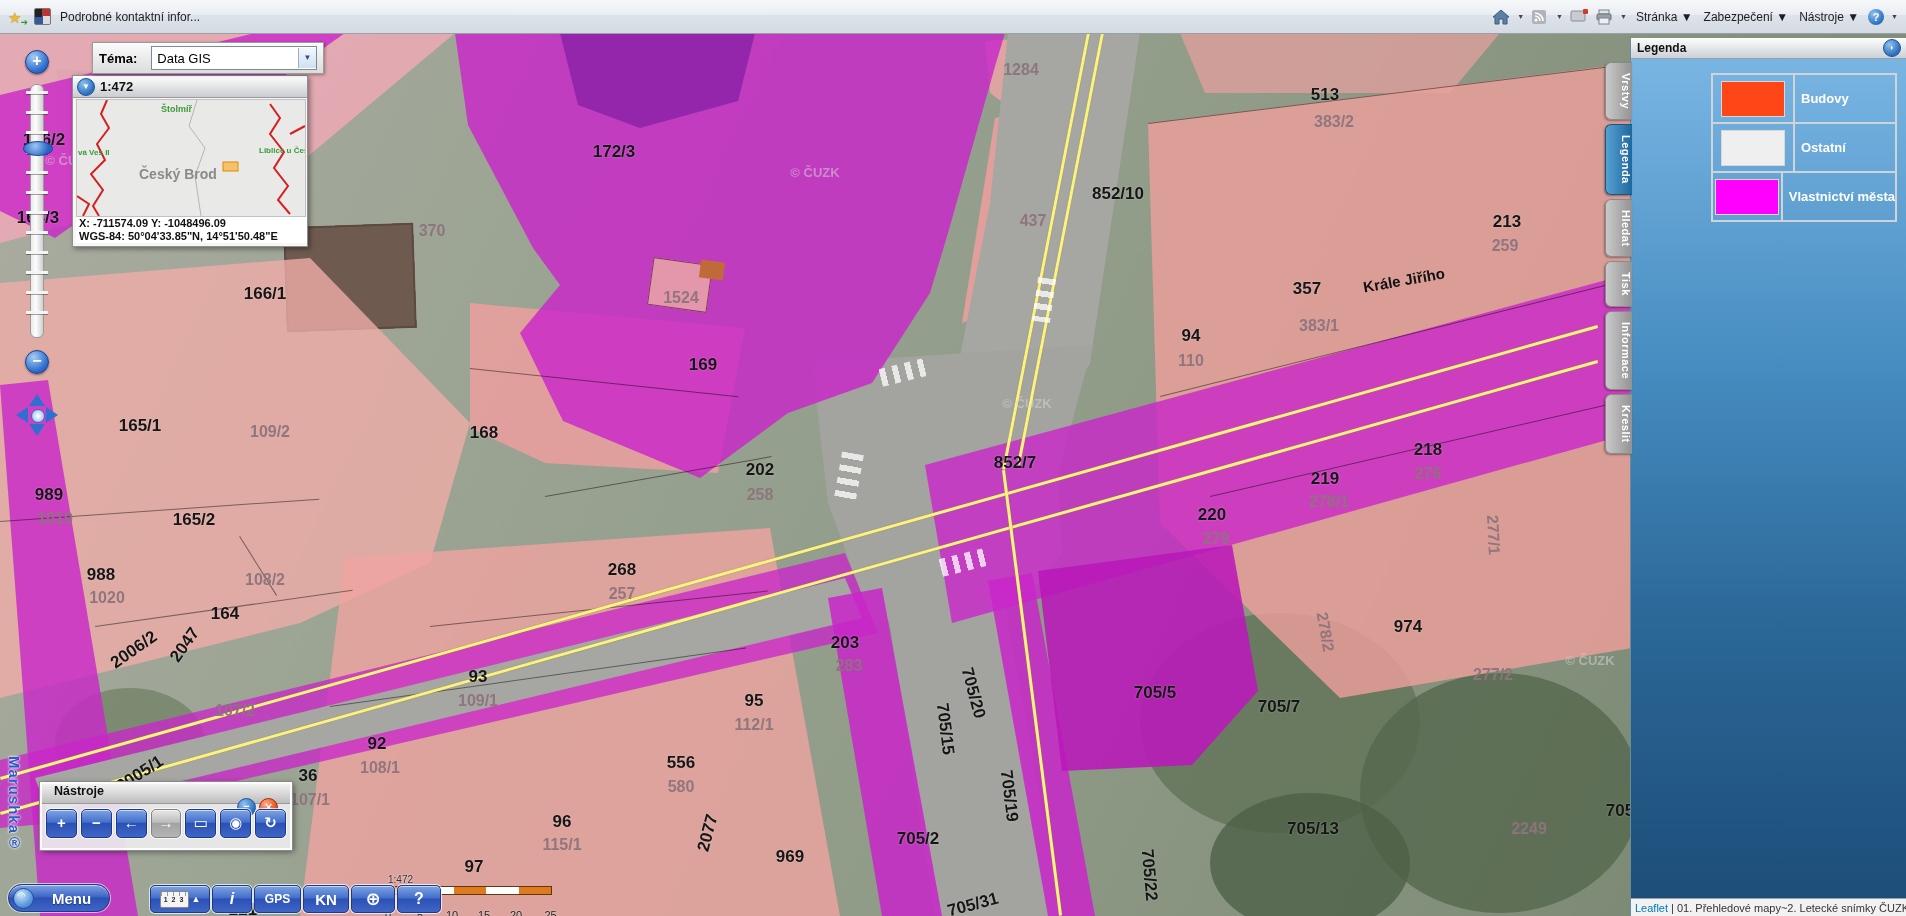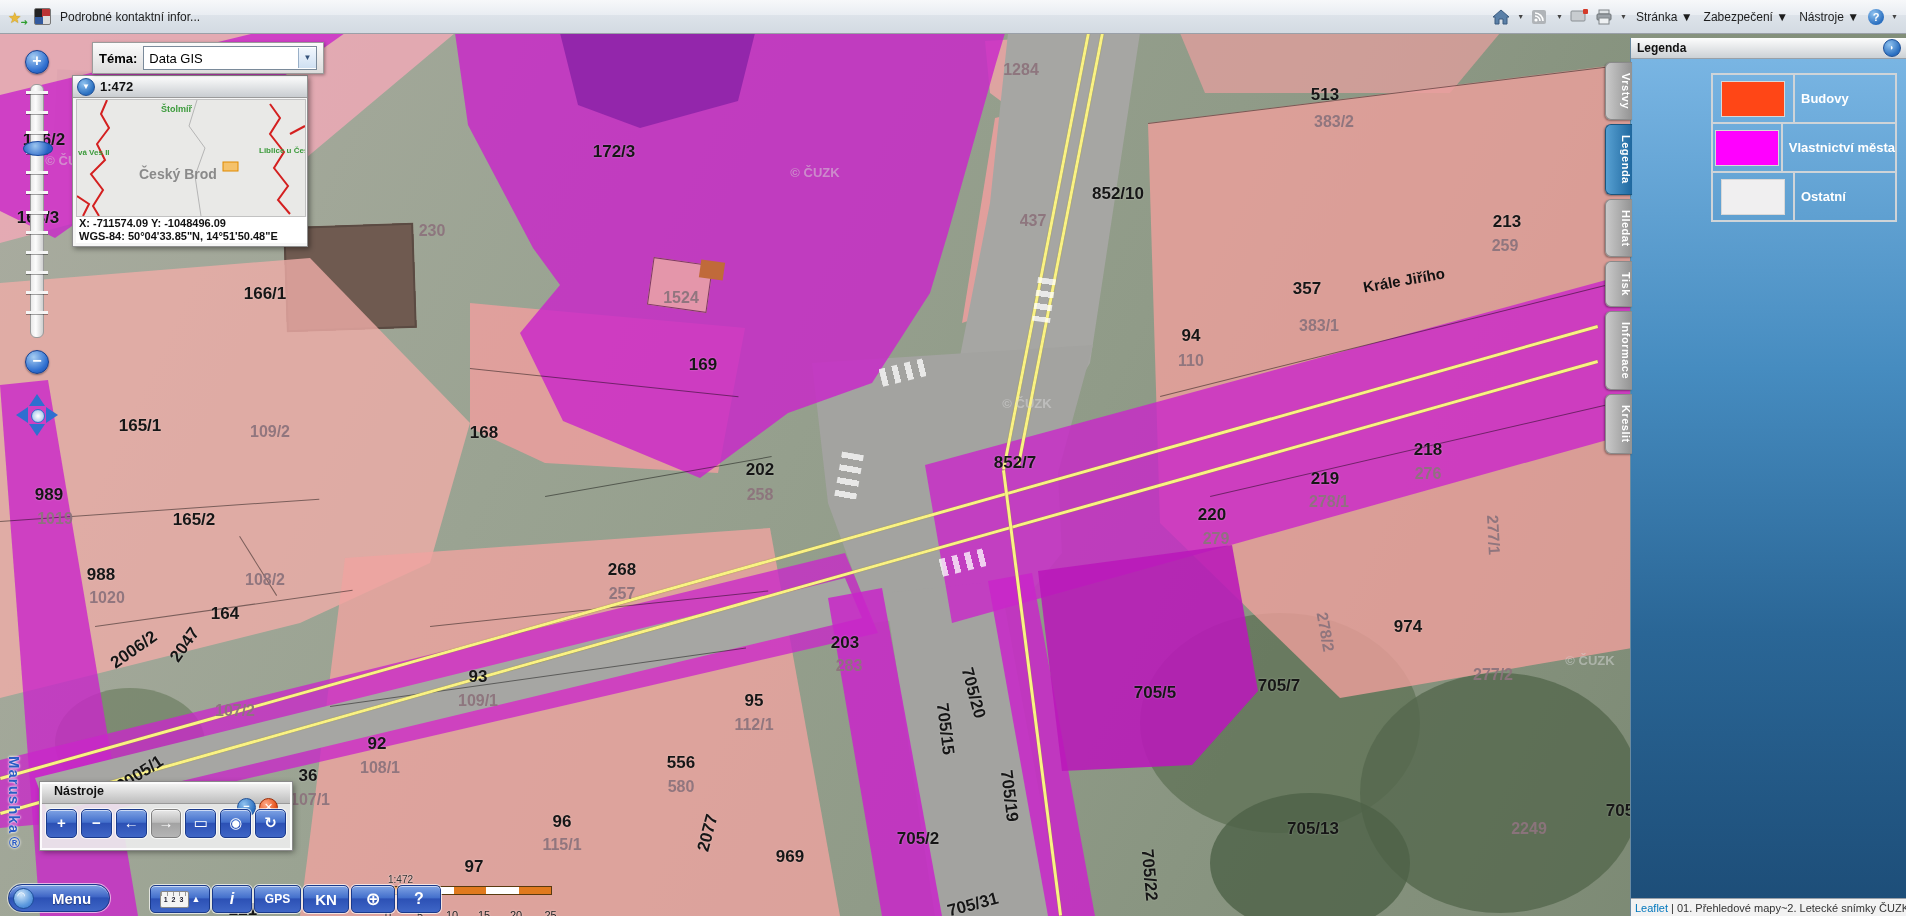--- a/index.html
+++ b/index.html
@@ -56,21 +56,21 @@
   #pan-compass .n{left:13px;top:0;border-left:8px solid transparent;border-right:8px solid transparent;border-bottom:12px solid #2f6fd0;}
   #pan-compass .s{left:13px;bottom:0;border-left:8px solid transparent;border-right:8px solid transparent;border-top:12px solid #2f6fd0;}
   #pan-compass .w{left:0;top:13px;border-top:8px solid transparent;border-bottom:8px solid transparent;border-right:12px solid #2f6fd0;}
   #pan-compass .e{right:0;top:13px;border-top:8px solid transparent;border-bottom:8px solid transparent;border-left:12px solid #2f6fd0;}
   #pan-compass .c{position:absolute;left:15px;top:15px;width:12px;height:12px;border-radius:50%;
     background:radial-gradient(#fff,#bcd3ef 60%,#5d8fd0);border:1px solid #2f6fd0;}
 
   
   #theme-box{position:absolute;left:92px;top:42px;width:218px;height:30px;z-index:30;
     background:linear-gradient(180deg,#fbfbfb,#dcdcdc);border:1px solid #9b9b9b;display:flex;align-items:center;padding:0 6px;box-shadow:1px 1px 3px rgba(0,0,0,.35);}
-  #theme-box .lab{font-weight:bold;font-size:13px;margin-right:6px;}
+  #theme-box .lab{font-weight:bold;font-size:13px;margin-right:14px;}
   #theme-select{flex:1;height:22px;background:#fff;border:1px solid #7a8a9a;display:flex;align-items:center;
     font-size:13px;padding-left:5px;cursor:pointer;}
   #theme-select .sel-car{margin-left:auto;width:17px;height:20px;background:linear-gradient(180deg,#f2f7fd,#cfe0f2);
     border-left:1px solid #9ab0c8;text-align:center;font-size:8px;line-height:20px;color:#35527a;}
 
   
   #overview{position:absolute;left:72px;top:75px;width:234px;height:170px;z-index:29;
     background:#f6f6f6;border:1px solid #8f8f8f;box-shadow:2px 2px 5px rgba(0,0,0,.4);}
   #overview .tbar{height:21px;background:linear-gradient(180deg,#fdfdfd,#c9cdd1);border-bottom:1px solid #9a9a9a;
     display:flex;align-items:center;gap:5px;padding:0 4px;}
@@ -237,21 +237,21 @@
     <span class="mlabel p" style="left: 49px; top: 495px; transform: translate(-50%, -50%);">989</span>
     <span class="mlabel p" style="left: 194px; top: 520px; transform: translate(-50%, -50%);">165/2</span>
     <span class="mlabel p" style="left: 101px; top: 575px; transform: translate(-50%, -50%);">988</span>
     <span class="mlabel p" style="left: 622px; top: 570px; transform: translate(-50%, -50%);">268</span>
     <span class="mlabel p" style="left: 225px; top: 614px; transform: translate(-50%, -50%);">164</span>
     <span class="mlabel p" style="left: 845px; top: 643px; transform: translate(-50%, -50%);">203</span>
     <span class="mlabel p" style="left: 1408px; top: 627px; transform: translate(-50%, -50%);">974</span>
     <span class="mlabel p" style="left: 478px; top: 677px; transform: translate(-50%, -50%);">93</span>
     <span class="mlabel p" style="left: 754px; top: 701px; transform: translate(-50%, -50%);">95</span>
     <span class="mlabel p" style="left: 1155px; top: 693px; transform: translate(-50%, -50%);">705/5</span>
-    <span class="mlabel p" style="left: 1279px; top: 686px; transform: translate(-50%, -50%); text-align: right;">705/7</span>
+    <span class="mlabel p" style="left: 1279px; top: 707px; transform: translate(-50%, -50%); text-align: right;">705/7</span>
     <span class="mlabel p" style="left: 377px; top: 744px; transform: translate(-50%, -50%);">92</span>
     <span class="mlabel p" style="left: 308px; top: 776px; transform: translate(-50%, -50%);">36</span>
     <span class="mlabel p" style="left: 681px; top: 763px; transform: translate(-50%, -50%);">556</span>
     <span class="mlabel p" style="left: 562px; top: 822px; transform: translate(-50%, -50%);">96</span>
     <span class="mlabel p" style="left: 1313px; top: 829px; transform: translate(-50%, -50%);">705/13</span>
     <span class="mlabel p" style="left: 1620px; top: 811px; transform: translate(-50%, -50%);">705</span>
     <span class="mlabel p" style="left: 790px; top: 857px; transform: translate(-50%, -50%);">969</span>
     <span class="mlabel p" style="left: 918px; top: 839px; transform: translate(-50%, -50%);">705/2</span>
     <span class="mlabel p" style="left: 474px; top: 867px; transform: translate(-50%, -50%);">97</span>
     <span class="mlabel p" style="left: 243px; top: 910px; transform: translate(-50%, -50%);">221</span>
@@ -261,21 +261,21 @@
     <span class="mlabel p" style="left: 973px; top: 693px; transform: translate(-50%, -50%) rotate(75deg);">705/20</span>
     <span class="mlabel p" style="left: 945px; top: 729px; transform: translate(-50%, -50%) rotate(83deg);">705/15</span>
     <span class="mlabel p" style="left: 1009px; top: 796px; transform: translate(-50%, -50%) rotate(83deg);">705/19</span>
     <span class="mlabel p" style="left: 1149px; top: 875px; transform: translate(-50%, -50%) rotate(85deg);">705/22</span>
     <span class="mlabel p" style="left: 973px; top: 905px; transform: translate(-50%, -50%) rotate(-15deg);">705/31</span>
     <span class="mlabel p" style="left: 708px; top: 833px; transform: translate(-50%, -50%) rotate(-75deg);">2077</span>
     <span class="mlabel st" style="left: 1404px; top: 280px; transform: translate(-50%, -50%) rotate(-10deg);">Krále Jiřího</span>
     <span class="mlabel s" style="left: 1021px; top: 70px; transform: translate(-50%, -50%);">1284</span>
     <span class="mlabel s" style="left: 1334px; top: 122px; transform: translate(-50%, -50%);">383/2</span>
     <span class="mlabel s" style="left: 1505px; top: 246px; transform: translate(-50%, -50%);">259</span>
-    <span class="mlabel s" style="left: 432px; top: 231px; transform: translate(-50%, -50%);">230</span>
+    <span class="mlabel s" style="left: 432px; top: 231px; transform: translate(-50%, -50%);">370</span>
     <span class="mlabel s" style="left: 1033px; top: 221px; transform: translate(-50%, -50%);">437</span>
     <span class="mlabel s" style="left: 681px; top: 298px; transform: translate(-50%, -50%);">1524</span>
     <span class="mlabel s" style="left: 1319px; top: 326px; transform: translate(-50%, -50%);">383/1</span>
     <span class="mlabel s" style="left: 1191px; top: 361px; transform: translate(-50%, -50%);">110</span>
     <span class="mlabel s" style="left: 270px; top: 432px; transform: translate(-50%, -50%);">109/2</span>
     <span class="mlabel s" style="left: 760px; top: 495px; transform: translate(-50%, -50%);">258</span>
     <span class="mlabel s" style="left: 1428px; top: 474px; transform: translate(-50%, -50%);">276</span>
     <span class="mlabel s" style="left: 1329px; top: 502px; transform: translate(-50%, -50%);">278/1</span>
     <span class="mlabel s" style="left: 1216px; top: 539px; transform: translate(-50%, -50%);">279</span>
     <span class="mlabel s" style="left: 1493px; top: 535px; transform: translate(-50%, -50%) rotate(87deg);">277/1</span>
@@ -356,29 +356,29 @@
   <div id="rp-body">
     <div id="legend-table">
       <div class="lg-row">
         <div class="lg-sw-cell">
             <div class="lg-sw" style="background-color: rgb(255, 70, 22);"></div>
           </div>
         <div class="lg-lab">Budovy</div>
       </div>
       <div class="lg-row">
         <div class="lg-sw-cell">
+            <div class="lg-sw" style="background-color: rgb(240, 239, 240);"></div>
+          </div>
+        <div class="lg-lab">Ostatní</div>
+      </div>
+      <div class="lg-row">
+        <div class="lg-sw-cell">
             <div class="lg-sw" style="background-color: rgb(255, 0, 255);"></div>
           </div>
         <div class="lg-lab">Vlastnictví města</div>
-      </div>
-      <div class="lg-row">
-        <div class="lg-sw-cell">
-            <div class="lg-sw" style="background-color: rgb(240, 239, 240);"></div>
-          </div>
-        <div class="lg-lab">Ostatní</div>
       </div>
     </div>
   </div>
   <div id="rp-tabs">
     <div class="vtab">Vrstvy</div>
     <div class="vtab active">Legenda</div>
     <div class="vtab">Hledat</div>
     <div class="vtab">Tisk</div>
     <div class="vtab">Informace</div>
     <div class="vtab">Kreslit</div>

